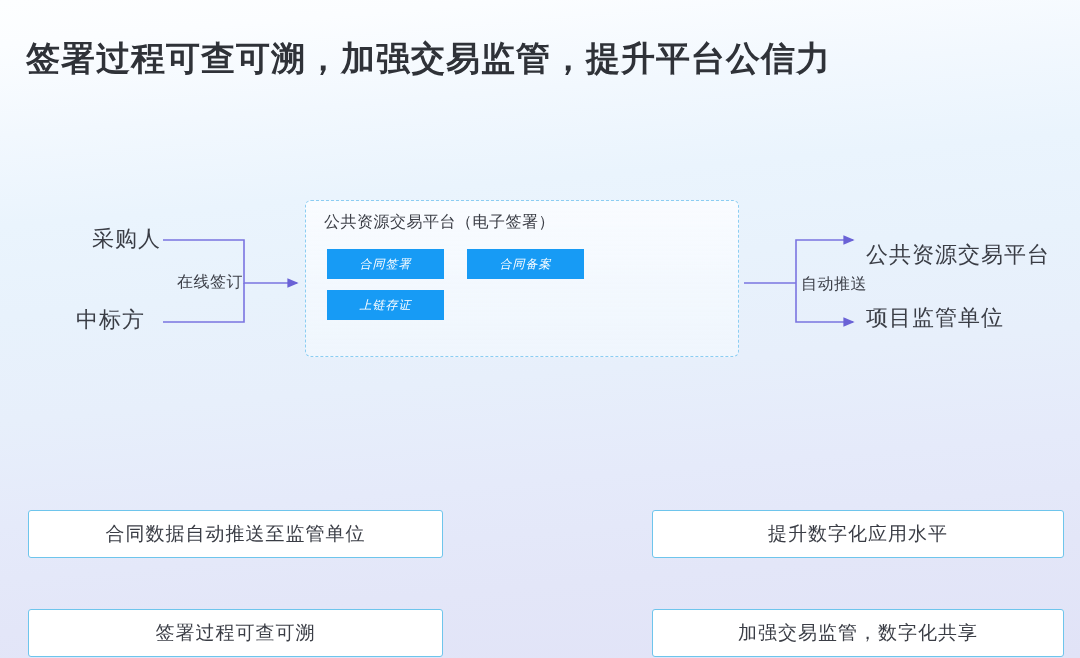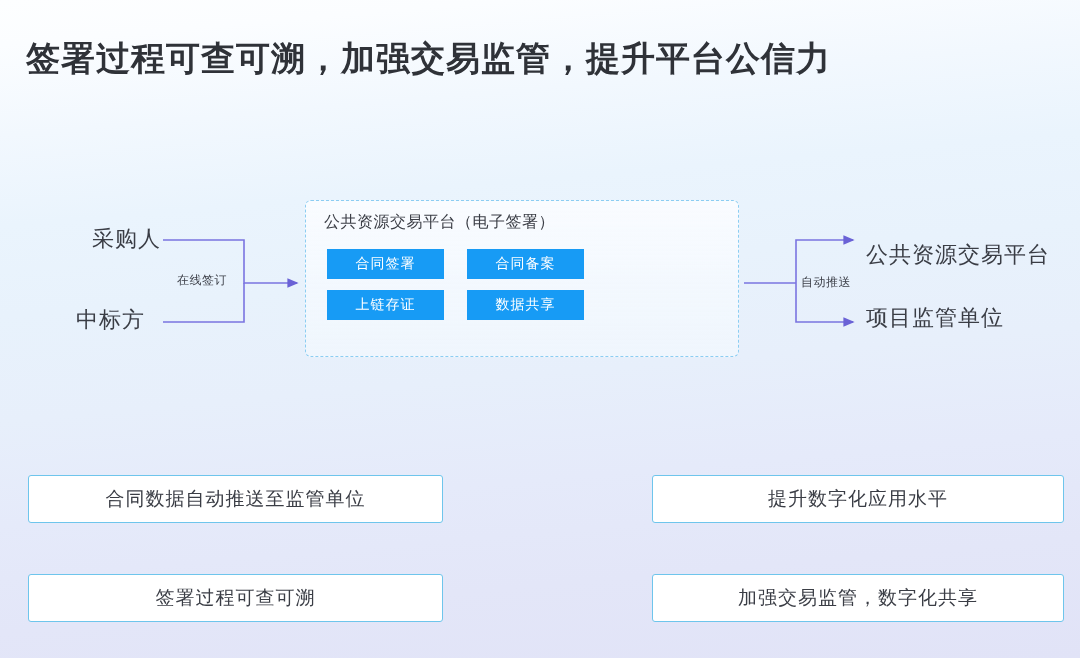--- a/index.html
+++ b/index.html
@@ -60,21 +60,21 @@
     letter-spacing: 1px;
   }
   .node-purchaser { left: 76px;  top: 224px; margin-left: 16px; }
   .node-bidder    { left: 76px;  top: 305px; }
   .node-platform  { left: 866px; top: 224px; margin-top: 16px; }
   .node-regulator { left: 866px; top: 303px; }
 
   
   .wire-caption {
     position: absolute;
-    font-size: 12px;
+    font-size: 16px;
     color: #3d4049;
     white-space: nowrap;
     letter-spacing: 0.5px;
   }
   .caption-sign { left: 177px; top: 272px; }
   .caption-push { left: 801px; top: 274px; }
 
   
   .panel {
     position: absolute;
@@ -106,44 +106,46 @@
     width: 396px;
     display: flex;
     flex-wrap: wrap;
     gap: 11px 23px;
   }
   .chip {
     width: 117px;
     height: 30px;
     background: #179bf5;
     color: #ffffff;
-    font-size: 14px;
+    font-size: 12px;
     letter-spacing: 1px;
     display: flex;
     align-items: center;
     justify-content: center;
     box-sizing: border-box;
     border: none;
+    font-style: italic;
   }
 
   
   .benefit {
     position: absolute;
     height: 48px;
     background: #ffffff;
     border: 1.5px solid #6ec5ec;
     border-radius: 3px;
     display: flex;
     align-items: center;
     justify-content: center;
     box-sizing: border-box;
     font-size: 19px;
     color: #3a3d45;
     letter-spacing: 1px;
     white-space: nowrap;
+    margin-top: 35px;
   }
   .benefit-0 { left: 28px;  top: 475px; width: 415px; }
   .benefit-1 { left: 652px; top: 475px; width: 412px; }
   .benefit-2 { left: 28px;  top: 574px; width: 415px; }
   .benefit-3 { left: 652px; top: 574px; width: 412px; }
 </style>
 </head>
 <body>
 
 <div class="slide">
@@ -177,21 +179,20 @@
 
   <div class="node-label node-platform">公共资源交易平台</div>
   <div class="node-label node-regulator">项目监管单位</div>
 
   <div class="panel">
     <div class="panel-title">公共资源交易平台（电子签署）</div>
     <div class="chips">
       <div class="chip">合同签署</div>
       <div class="chip">合同备案</div>
       <div class="chip">上链存证</div>
-      <div class="chip">数据共享</div>
     </div>
   </div>
 
   <div class="benefit benefit-0">合同数据自动推送至监管单位</div>
   <div class="benefit benefit-1">提升数字化应用水平</div>
   <div class="benefit benefit-2">签署过程可查可溯</div>
   <div class="benefit benefit-3">加强交易监管，数字化共享</div>
 
 </div>
 

